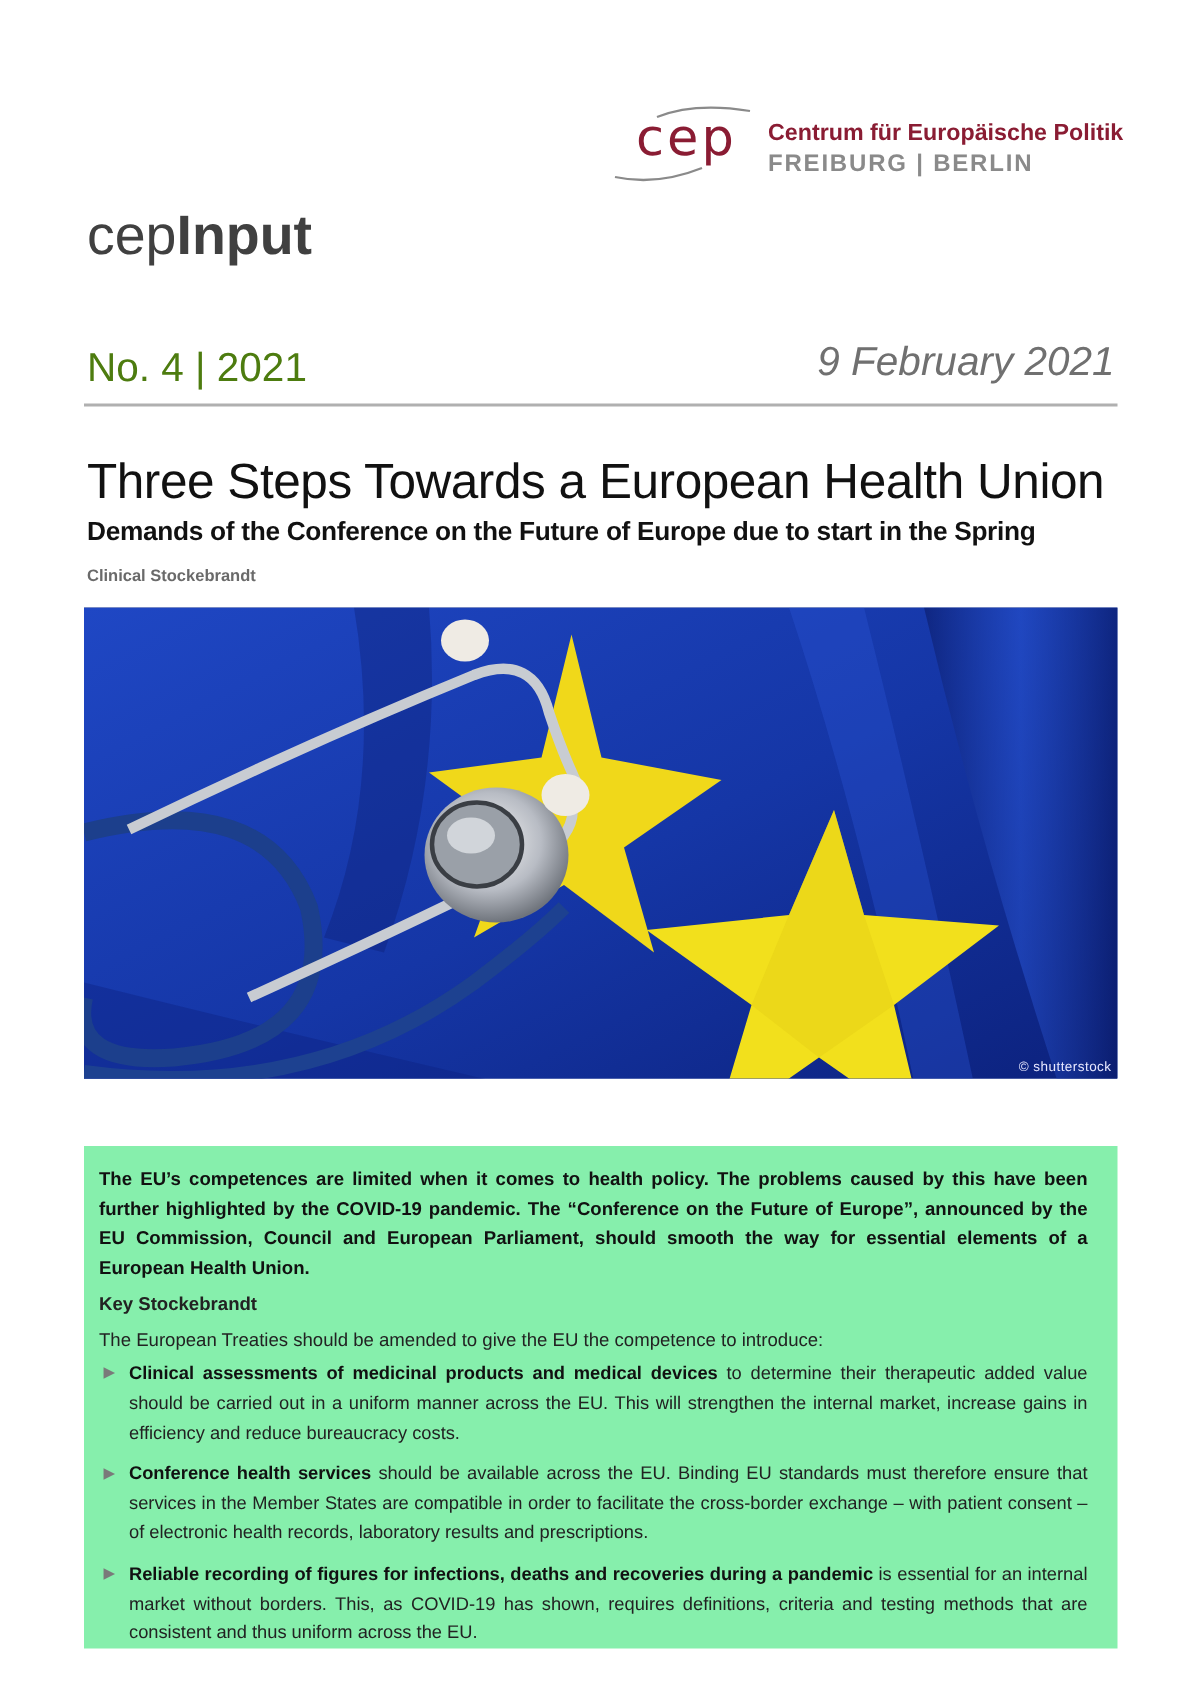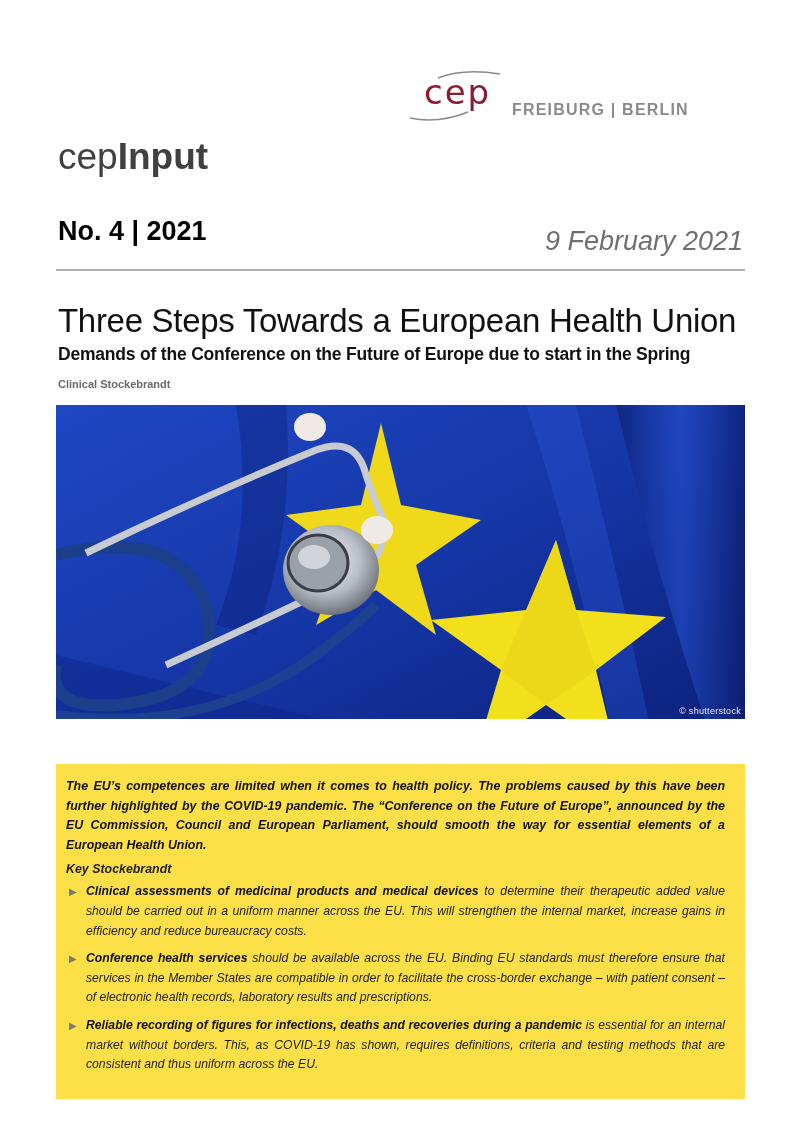--- a/index.html
+++ b/index.html
@@ -9,50 +9,51 @@
   .logo { position:absolute; left:408px; top:68px; width:345px; height:56px; }
   .logo svg { position:absolute; left:0; top:0; }
   .logo-cep { position:absolute; left:16px; top:4px; font-size:34px; color:#8a1c33; letter-spacing:2px; font-family:"DejaVu Sans", sans-serif; font-weight:normal; }
   .logo-name { position:absolute; left:104px; top:12px; font-size:15.5px; font-weight:bold; color:#8a1c33; white-space:nowrap; }
   .logo-city { position:absolute; left:104px; top:33px; font-size:16px; font-weight:bold; color:#8a8a8a; letter-spacing:1.2px; white-space:nowrap; }
 
   .brand { position:absolute; left:58px; top:136px; font-size:37px; color:#404040; white-space:nowrap; }
   .brand .thin { font-weight:normal; }
   .brand .bold { font-weight:bold; }
 
-  .issue { position:absolute; left:58px; top:216px; font-size:27px; font-weight:bold; color:#000000; white-space:nowrap; }
+  .issue { position:absolute; left:58px; top:230px; font-size:27px; font-weight:normal; color:#4d7c0f; white-space:nowrap; }
   .date { position:absolute; right:57px; top:226px; font-size:27px; color:#707070; white-space:nowrap;font-style:italic; }
   .rule { position:absolute; left:56px; top:269px; width:689px; height:2px; background:#b0b0b0; }
 
   .title { position:absolute; left:58px; top:302px; font-size:33px; font-weight:normal; color:#111; white-space:nowrap; letter-spacing:-0.3px; }
   .subtitle { position:absolute; left:58px; top:344px; font-size:17.5px; font-weight:bold; color:#111; white-space:nowrap; letter-spacing:-0.2px; }
   .author { position:absolute; left:58px; top:378px; font-size:11px; font-weight:bold; color:#6a6a6a; white-space:nowrap; }
 
   .photo { position:absolute; left:56px; top:405px; width:689px; height:314px; overflow:hidden; background:#0d2a8c; }
   .photo svg { display:block; }
   .credit { position:absolute; right:4px; bottom:3px; font-size:9px; color:#e8e8ff; letter-spacing:0.3px; }
 
-  .summary { position:absolute; left:56px; top:764px; width:689px; height:335px; background:#fde047; padding:13px 20px 0 10px;font-style:italic; }
+  .summary { position:absolute; left:56px; top:764px; width:689px; height:335px; background:#86efac; padding:13px 20px 0 10px; }
   .intro { font-size:12.4px; font-weight:bold; line-height:19.6px; text-align:justify; color:#111; }
   .kp-head { margin-top:7px; font-size:12.4px; font-weight:bold; color:#222; }
   .kp-lead { margin-top:10px; font-size:12.4px; color:#222; }
   .props { list-style:none; margin-top:6px; }
   .props li { position:relative; padding-left:20px; font-size:12.2px; line-height:19.6px; text-align:justify; color:#222; margin-bottom:8px; }
   .props li .bullet { position:absolute; left:3px; top:0; font-size:10px; color:#7a7a7a; }
   .props li b { color:#111; }
 </style>
 </head>
 <body>
 
 <div class="logo">
   <svg width="110" height="56">
     <path d="M 30 10 Q 55 0 92 6" stroke="#8a8a8a" stroke-width="1.5" fill="none"></path>
     <path d="M 2 50 Q 30 56 60 44" stroke="#8a8a8a" stroke-width="1.5" fill="none"></path>
   </svg>
   <span class="logo-cep">cep</span>
+  <span class="logo-name">Centrum für Europäische Politik</span>
   <span class="logo-city">FREIBURG | BERLIN</span>
 </div>
 
 <div class="brand">
   <span class="thin">cep</span><span class="bold">Input</span>
 </div>
 
 <div class="issue">No. 4 | 2021</div>
 <div class="date">9 February 2021</div>
 <div class="rule"></div>
@@ -105,20 +106,21 @@
     <ellipse cx="321" cy="125" rx="16" ry="14" fill="#efebe4"></ellipse>
 
     <rect x="0" y="0" width="689" height="349" fill="none"></rect>
   </svg>
   <span class="credit">© shutterstock</span>
 </div>
 
 <section class="summary">
   <p class="intro">The EU’s competences are limited when it comes to health policy. The problems caused by this have been further highlighted by the COVID-19 pandemic. The “Conference on the Future of Europe”, announced by the EU Commission, Council and European Parliament, should smooth the way for essential elements of a European Health Union.</p>
   <div class="kp-head">Key Stockebrandt</div>
+  <div class="kp-lead">The European Treaties should be amended to give the EU the competence to introduce:</div>
   <ul class="props">
     <li>
       <span class="bullet">▶</span>
       <b>Clinical assessments of medicinal products and medical devices</b><span> to determine their therapeutic added value should be carried out in a uniform manner across the EU. This will strengthen the internal market, increase gains in efficiency and reduce bureaucracy costs.</span>
     </li>
     <li>
       <span class="bullet">▶</span>
       <b>Conference health services</b><span> should be available across the EU. Binding EU standards must therefore ensure that services in the Member States are compatible in order to facilitate the cross-border exchange – with patient consent – of electronic health records, laboratory results and prescriptions.</span>
     </li>
     <li>

